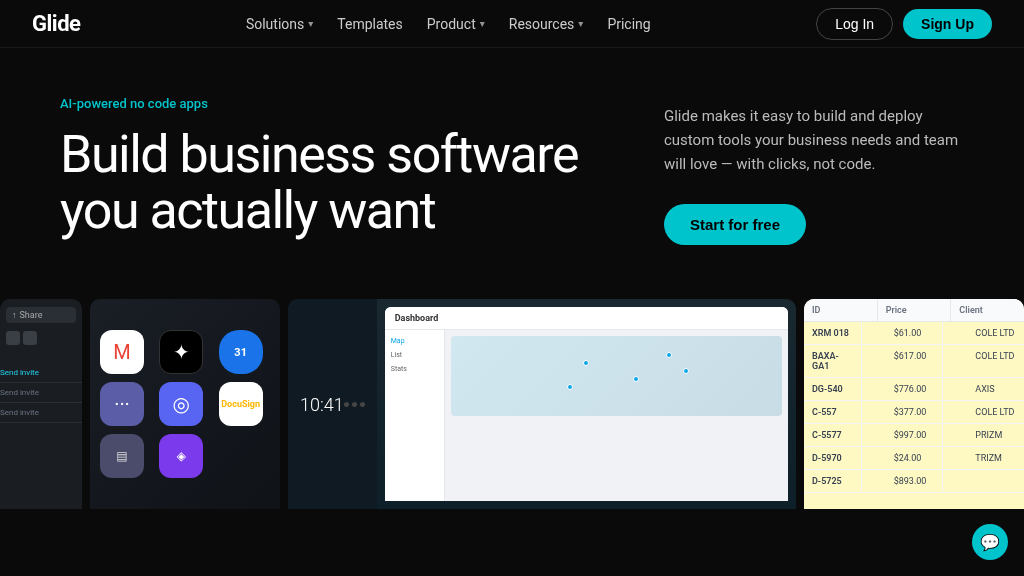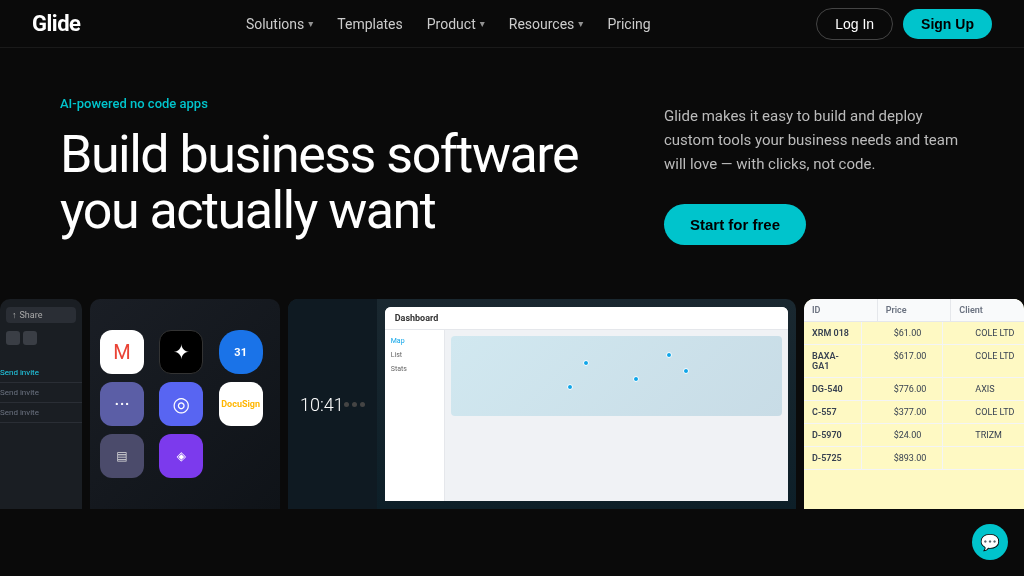--- a/index.html
+++ b/index.html
@@ -489,20 +489,25 @@
       <div class="table-cell bold">DG-540</div>
       <div class="table-cell">$776.00</div>
       <div class="table-cell">AXIS</div>
     </div>
     <div class="table-row">
       <div class="table-cell bold">C-557</div>
       <div class="table-cell">$377.00</div>
       <div class="table-cell">COLE LTD</div>
     </div>
     <div class="table-row">
+      <div class="table-cell bold">C-5577</div>
+      <div class="table-cell">$997.00</div>
+      <div class="table-cell">PRIZM</div>
+    </div>
+    <div class="table-row">
       <div class="table-cell bold">D-5970</div>
       <div class="table-cell">$24.00</div>
       <div class="table-cell">TRIZM</div>
     </div>
     <div class="table-row">
       <div class="table-cell bold">D-5725</div>
       <div class="table-cell">$893.00</div>
       <div class="table-cell"></div>
     </div>
   </div>

